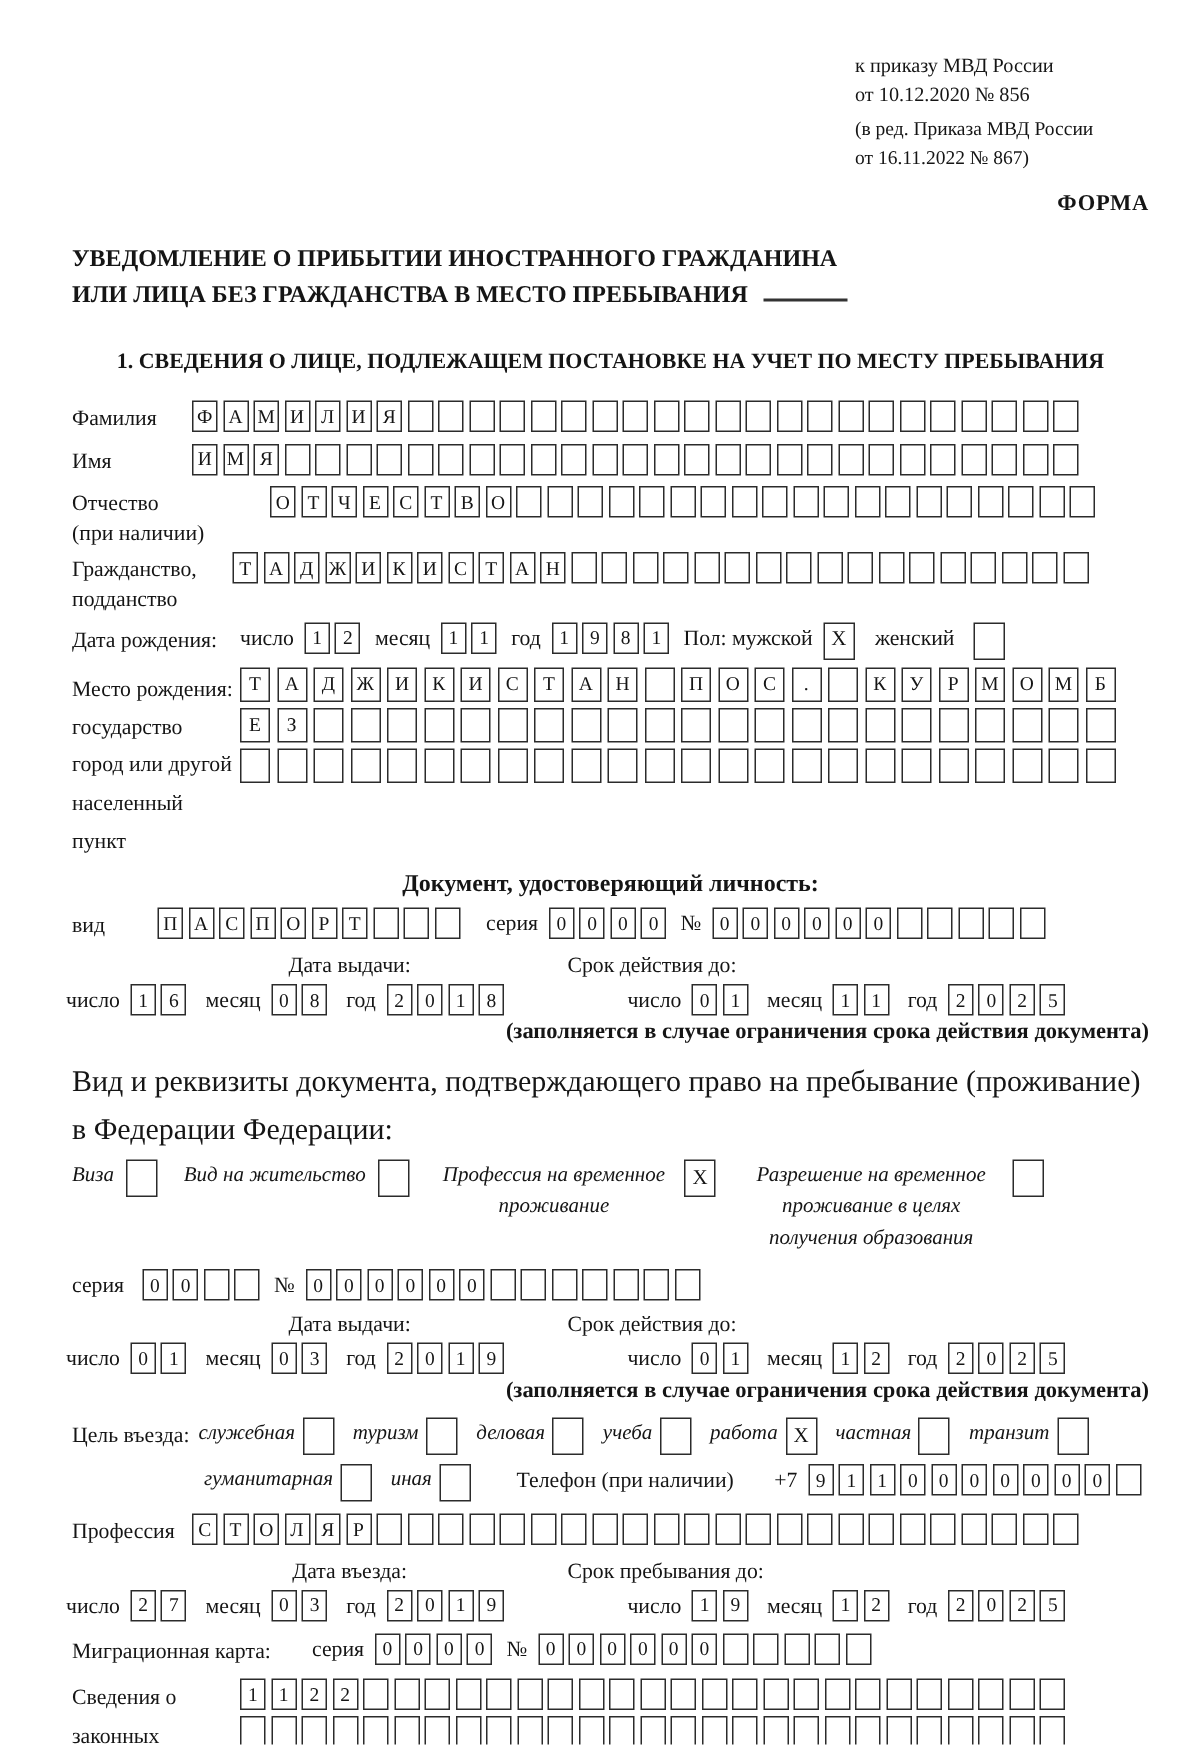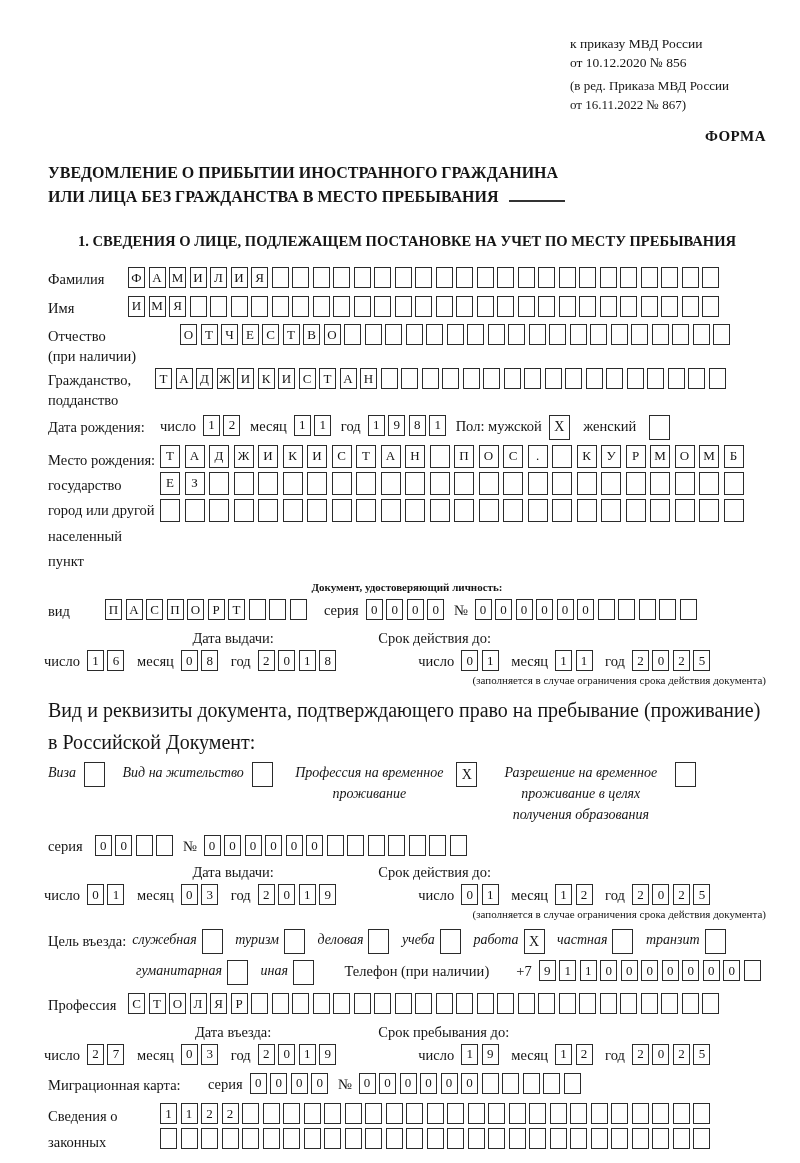--- a/index.html
+++ b/index.html
@@ -32,27 +32,27 @@
   }
   .lg .cell { width: 20px; height: 23px; margin-right: 4.5px; }
   .cbx .cell { width: 21px; height: 25px; font-size: 14px; }
   .stack .boxes { margin-bottom: 4px; }
   .w80 { width: 80px; } .w107 { width: 107px; } .w132 { width: 132px; } .w112 { width: 112px; } .w100 { width: 100px; }
   .gap6 { margin-left: 6px; } .gap10 { margin-left: 10px; } .gap14 { margin-left: 14px; }
   .dlbl { font-size: 14.5px; padding-top: 3px; margin-right: 7px; }
   .dategrp { display: flex; align-items: flex-start; }
   .dategrp .boxes { margin-right: 9px; }
 
-  .center-head { text-align: center; font-weight: bold; font-size: 11px; margin-top: 7px; }
+  .center-head { text-align: center; font-weight: bold; font-size: 16px; margin-top: 7px; }
   .twocol { display: flex; margin-top: 7px; }
   .col-l { width: 46%; } .col-r { width: 54%; }
   .dhead { display: flex; font-size: 14.5px; margin-top: 8px; }
   .dhead .col-l { text-align: center; padding-left: 40px; }
   .dhead .col-r { }
-  .note { font-size: 11px; text-align: right; margin-top: 3px; }
+  .note { font-size: 15px; text-align: right; margin-top: 3px; font-weight: bold; }
   .intro { font-size: 20px; margin-top: 8px; line-height: 1.6; }
 
   .opts { margin-top: 4px; align-items: flex-start; }
   .opt { display: flex; align-items: flex-start; margin-right: 14px; }
   .opt .optlbl { font-size: 14px; padding-top: 3px; margin-right: 8px; font-style: italic; }
   .opt .multiline { width: 158px; text-align: center; line-height: 1.5; padding-top: 0; }
   .opt .multiline3 { width: 172px; text-align: center; line-height: 1.5; padding-top: 0; }
 
   .purpose .opt { margin-right: 9px; }
   .purpose .opt .optlbl { margin-right: 5px; }
@@ -418,21 +418,21 @@
           <span class="cell">0</span>
           <span class="cell">2</span>
           <span class="cell">5</span>
         </span>
     </div>
   </div>
   <div class="note">(заполняется в случае ограничения срока действия документа)</div>
 
   <div class="intro">
     <div>Вид и реквизиты документа, подтверждающего право на пребывание (проживание)</div>
-    <div>в Российской Документ:</div>
+    <div>в Федерации Федерации:</div>
   </div>
   <div class="row opts">
     <span class="opt">
       <span class="optlbl">Виза</span>
       <span class="boxes cbx">
           <span class="cell"></span>
         </span>
     </span>
     <span class="opt">
       <span class="optlbl">Вид на жительство</span>

